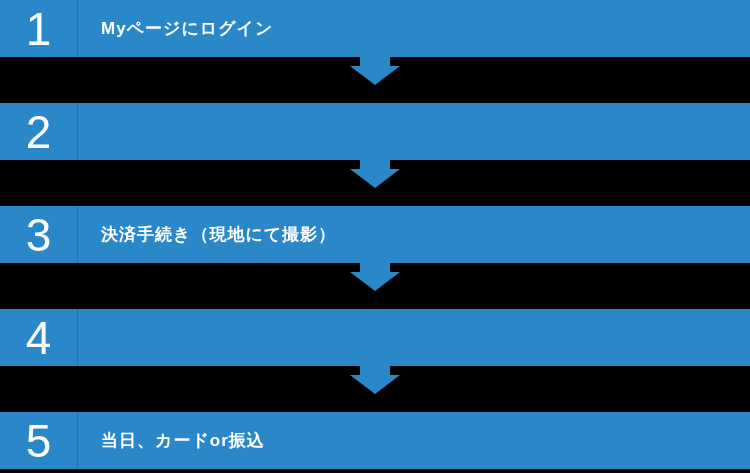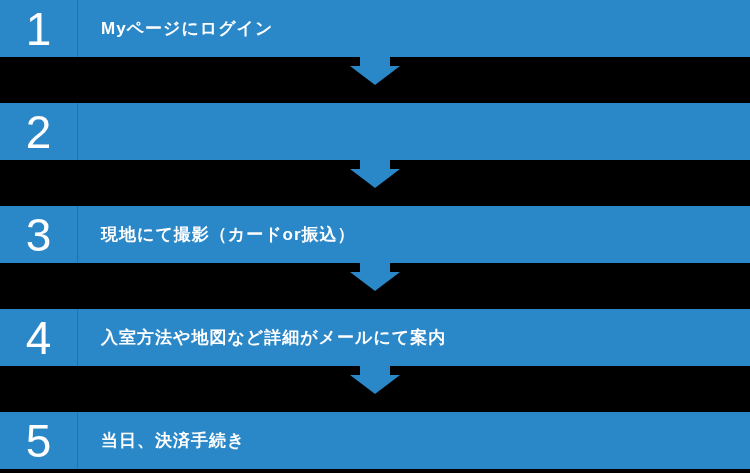--- a/index.html
+++ b/index.html
@@ -87,40 +87,39 @@
   <div class="gap">
     <svg class="arrow" width="50" height="28" viewBox="0 0 50 28">
       <rect x="10" y="0" width="30" height="9.5"></rect>
       <polygon points="0,9 50,9 25,28"></polygon>
     </svg>
   </div>
 
   <div class="bar">
     <div class="num">3</div>
     <div class="divider"></div>
-    <div class="label">現地にて撮影（カードor振込）</div>
+    <div class="label">決済手続き（現地にて撮影）</div>
   </div>
   <div class="gap">
     <svg class="arrow" width="50" height="28" viewBox="0 0 50 28">
       <rect x="10" y="0" width="30" height="9.5"></rect>
       <polygon points="0,9 50,9 25,28"></polygon>
     </svg>
   </div>
 
   <div class="bar">
     <div class="num">4</div>
     <div class="divider"></div>
-    <div class="label">入室方法や地図など詳細がメールにて案内</div>
   </div>
   <div class="gap">
     <svg class="arrow" width="50" height="28" viewBox="0 0 50 28">
       <rect x="10" y="0" width="30" height="9.5"></rect>
       <polygon points="0,9 50,9 25,28"></polygon>
     </svg>
   </div>
 
   <div class="bar">
     <div class="num">5</div>
     <div class="divider"></div>
-    <div class="label">当日、決済手続き</div>
+    <div class="label">当日、カードor振込</div>
   </div>
 
 </div>
 
 </body></html>

